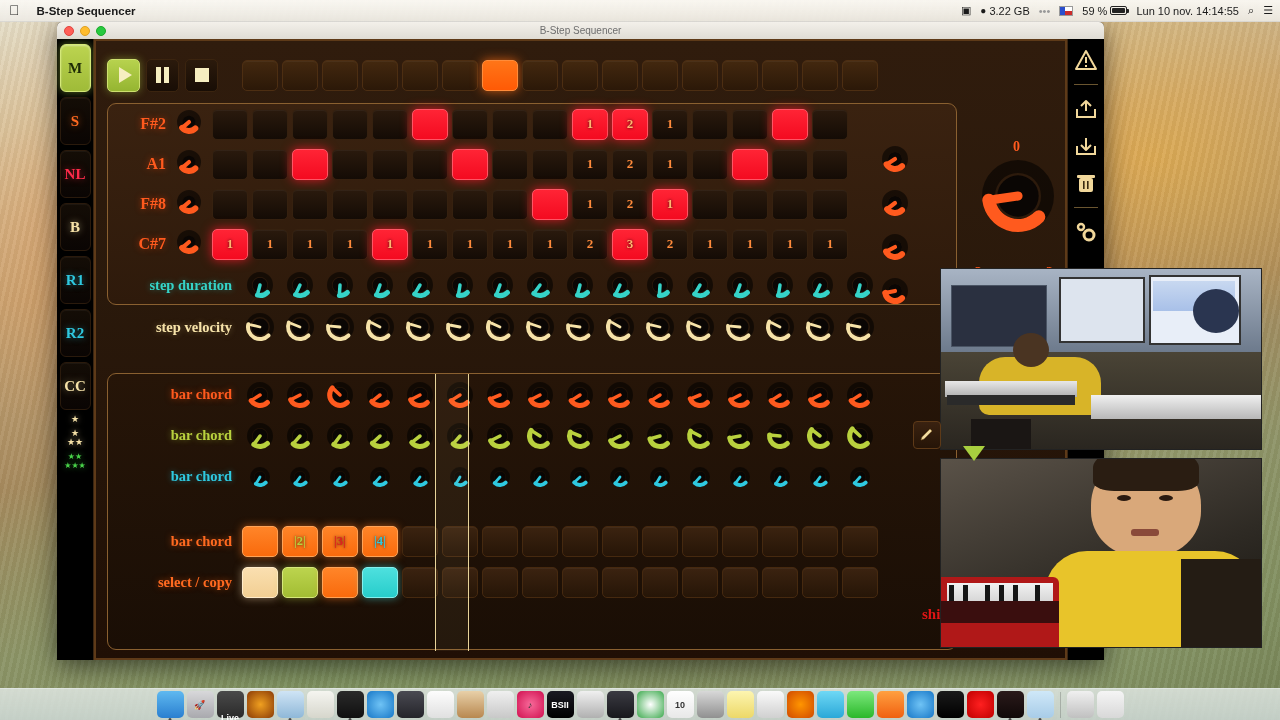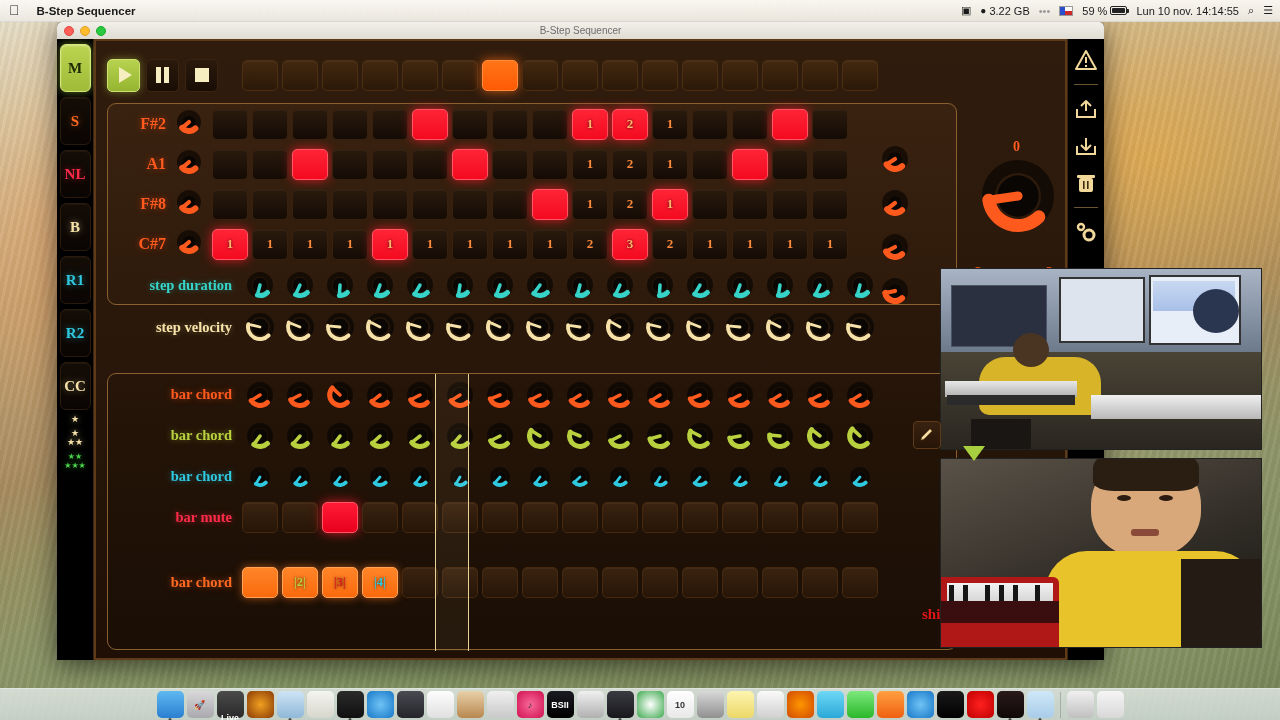--- a/index.html
+++ b/index.html
@@ -1205,54 +1205,54 @@
                 <div class="kslot">
                   <svg width="22" height="22" viewBox="0 0 22 22">
     <circle cx="11" cy="11" r="8" fill="none" stroke="rgba(0,0,0,.55)" stroke-width="4"></circle>
     <circle cx="11" cy="11" r="5.6" fill="#0a0604"></circle>
     <path d="M 16.66 16.66 A 8 8 0 0 1 5.71 17.00" fill="none" stroke="#2fc9e0" stroke-width="4" stroke-linecap="round"></path>
     <line x1="11" y1="11" x2="6.87" y2="15.68" stroke="#2fc9e0" stroke-width="2.8" stroke-linecap="round"></line>
   </svg>
                 </div>
               </div>
             </div>
-            <div class="barrow">
-              <div class="barlbl mute">bar mute</div>
-              <div class="padrow">
-                <div class="pad"></div>
-                <div class="pad"></div>
-                <div class="pad red"></div>
-                <div class="pad"></div>
-                <div class="pad"></div>
-                <div class="pad"></div>
-                <div class="pad"></div>
-                <div class="pad"></div>
-                <div class="pad"></div>
-                <div class="pad"></div>
-                <div class="pad"></div>
-                <div class="pad"></div>
-                <div class="pad"></div>
-                <div class="pad"></div>
-                <div class="pad"></div>
-                <div class="pad"></div>
-              </div>
-            </div>
             <div class="barrow" style="margin-top: 24px;">
               <div class="barlbl solo">bar chord</div>
               <div class="padrow">
                 <div class="pad orange"></div>
                 <div class="pad orange">
                   <span style="color: rgb(185, 209, 62); text-shadow: rgba(0, 0, 0, 0.7) 0px 0px 3px;">|2|</span>
                 </div>
                 <div class="pad orange">
                   <span style="color: rgb(224, 32, 32); text-shadow: rgba(0, 0, 0, 0.7) 0px 0px 3px;">|3|</span>
                 </div>
                 <div class="pad orange">
                   <span style="color: rgb(47, 201, 224); text-shadow: rgba(0, 0, 0, 0.7) 0px 0px 3px;">|4|</span>
                 </div>
+                <div class="pad"></div>
+                <div class="pad"></div>
+                <div class="pad"></div>
+                <div class="pad"></div>
+                <div class="pad"></div>
+                <div class="pad"></div>
+                <div class="pad"></div>
+                <div class="pad"></div>
+                <div class="pad"></div>
+                <div class="pad"></div>
+                <div class="pad"></div>
+                <div class="pad"></div>
+              </div>
+            </div>
+            <div class="barrow">
+              <div class="barlbl sel">select / copy</div>
+              <div class="padrow">
+                <div class="pad cream"></div>
+                <div class="pad green"></div>
+                <div class="pad orange"></div>
+                <div class="pad cyan"></div>
                 <div class="pad"></div>
                 <div class="pad"></div>
                 <div class="pad"></div>
                 <div class="pad"></div>
                 <div class="pad"></div>
                 <div class="pad"></div>
                 <div class="pad"></div>
                 <div class="pad"></div>
                 <div class="pad"></div>
                 <div class="pad"></div>

